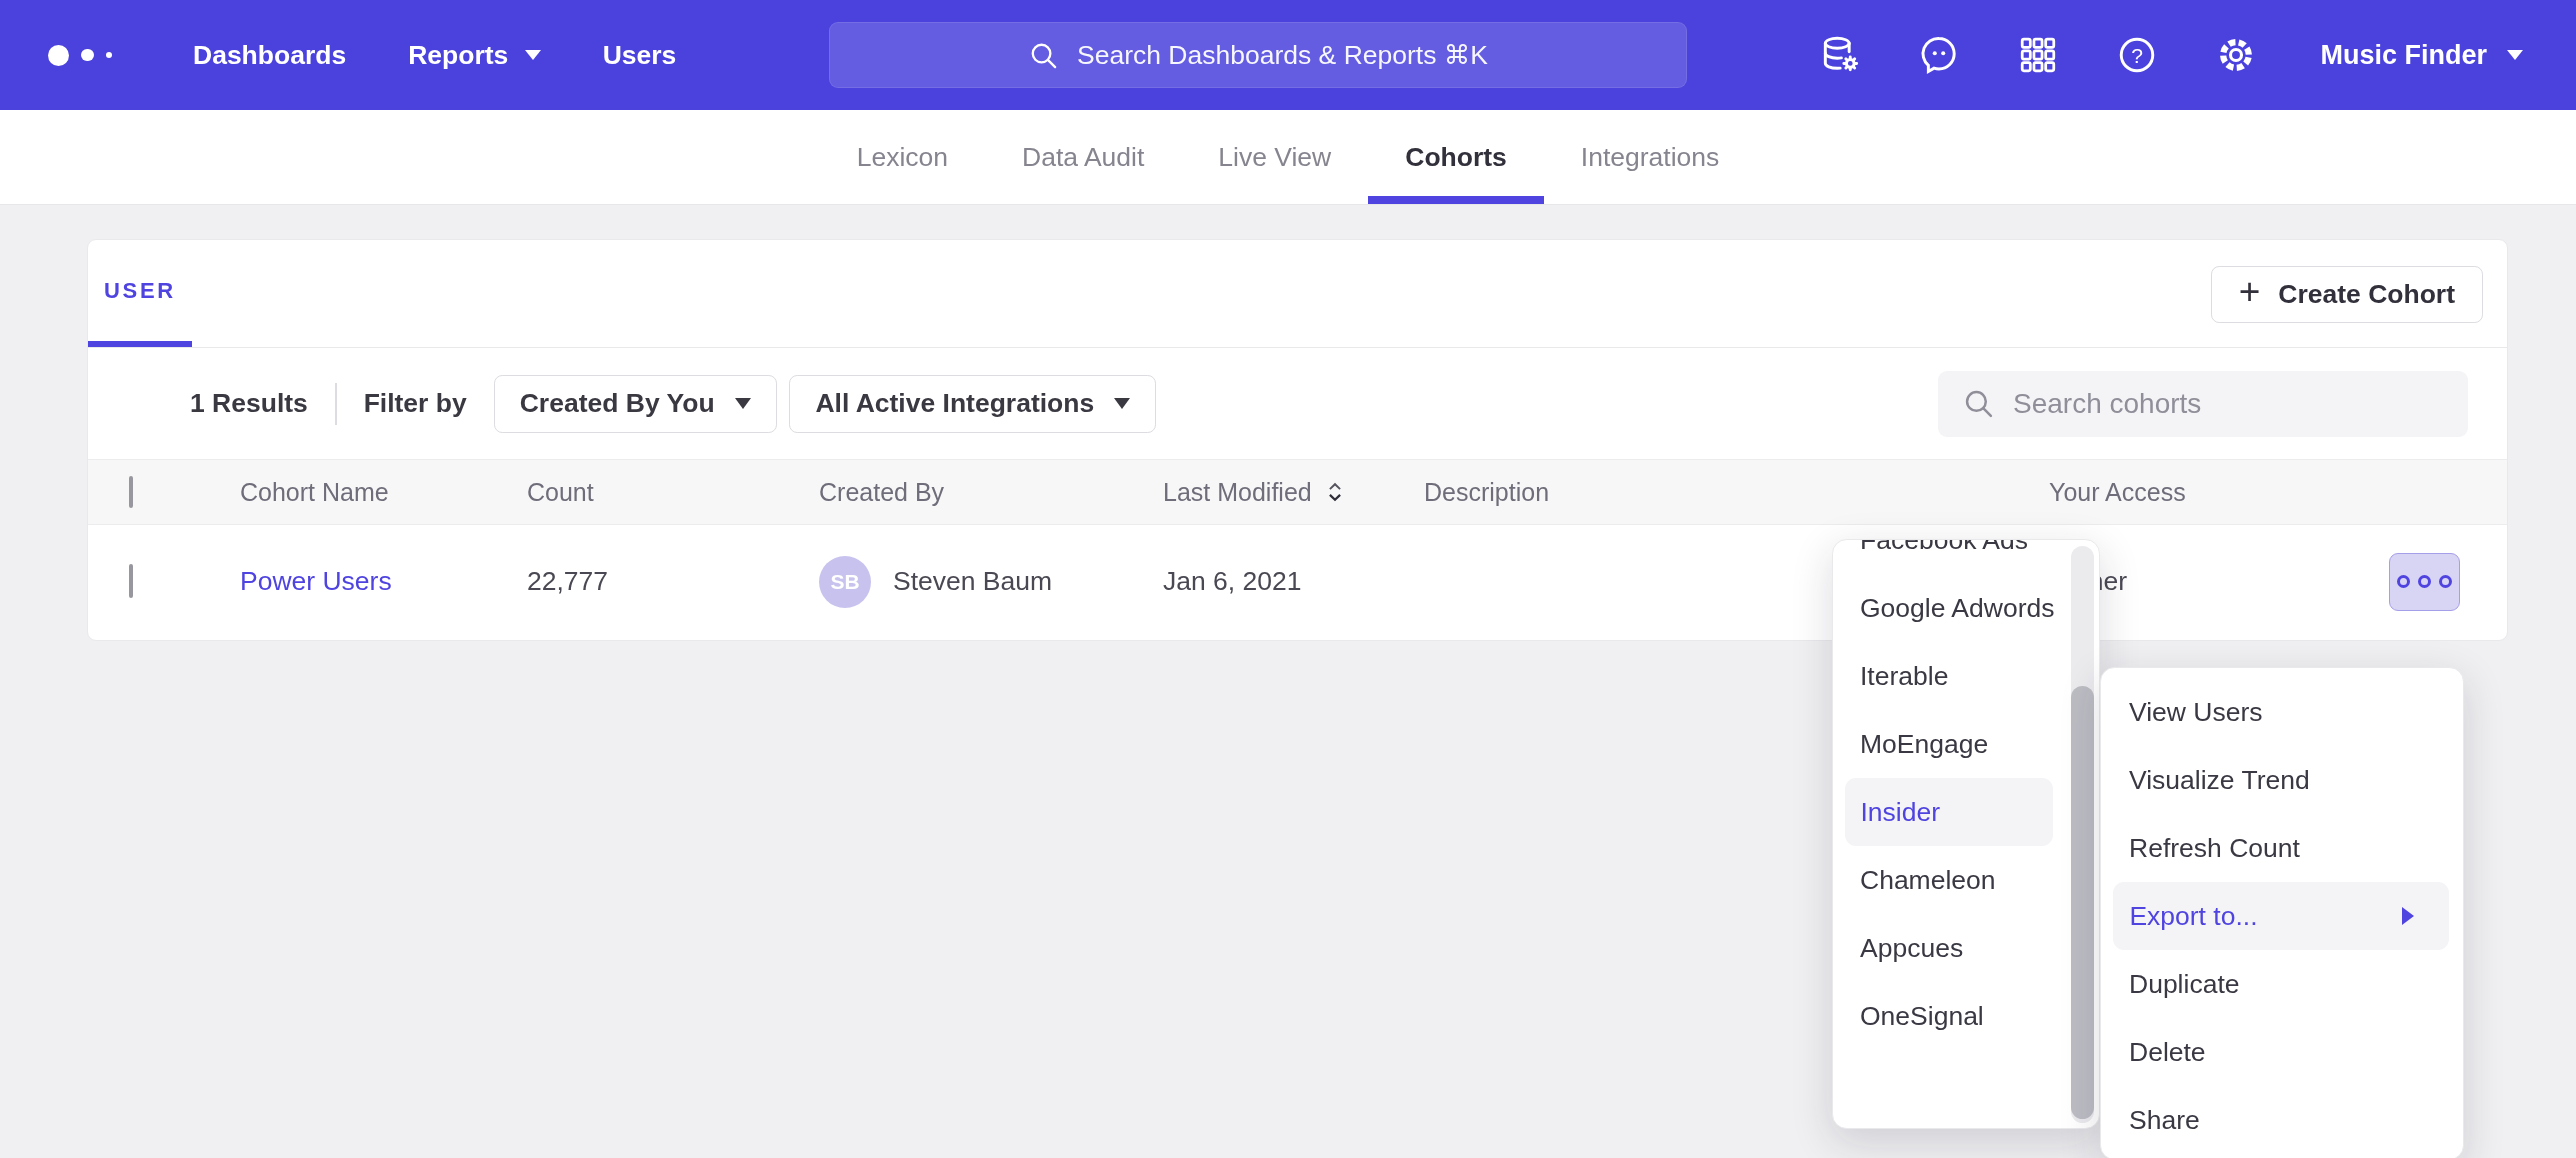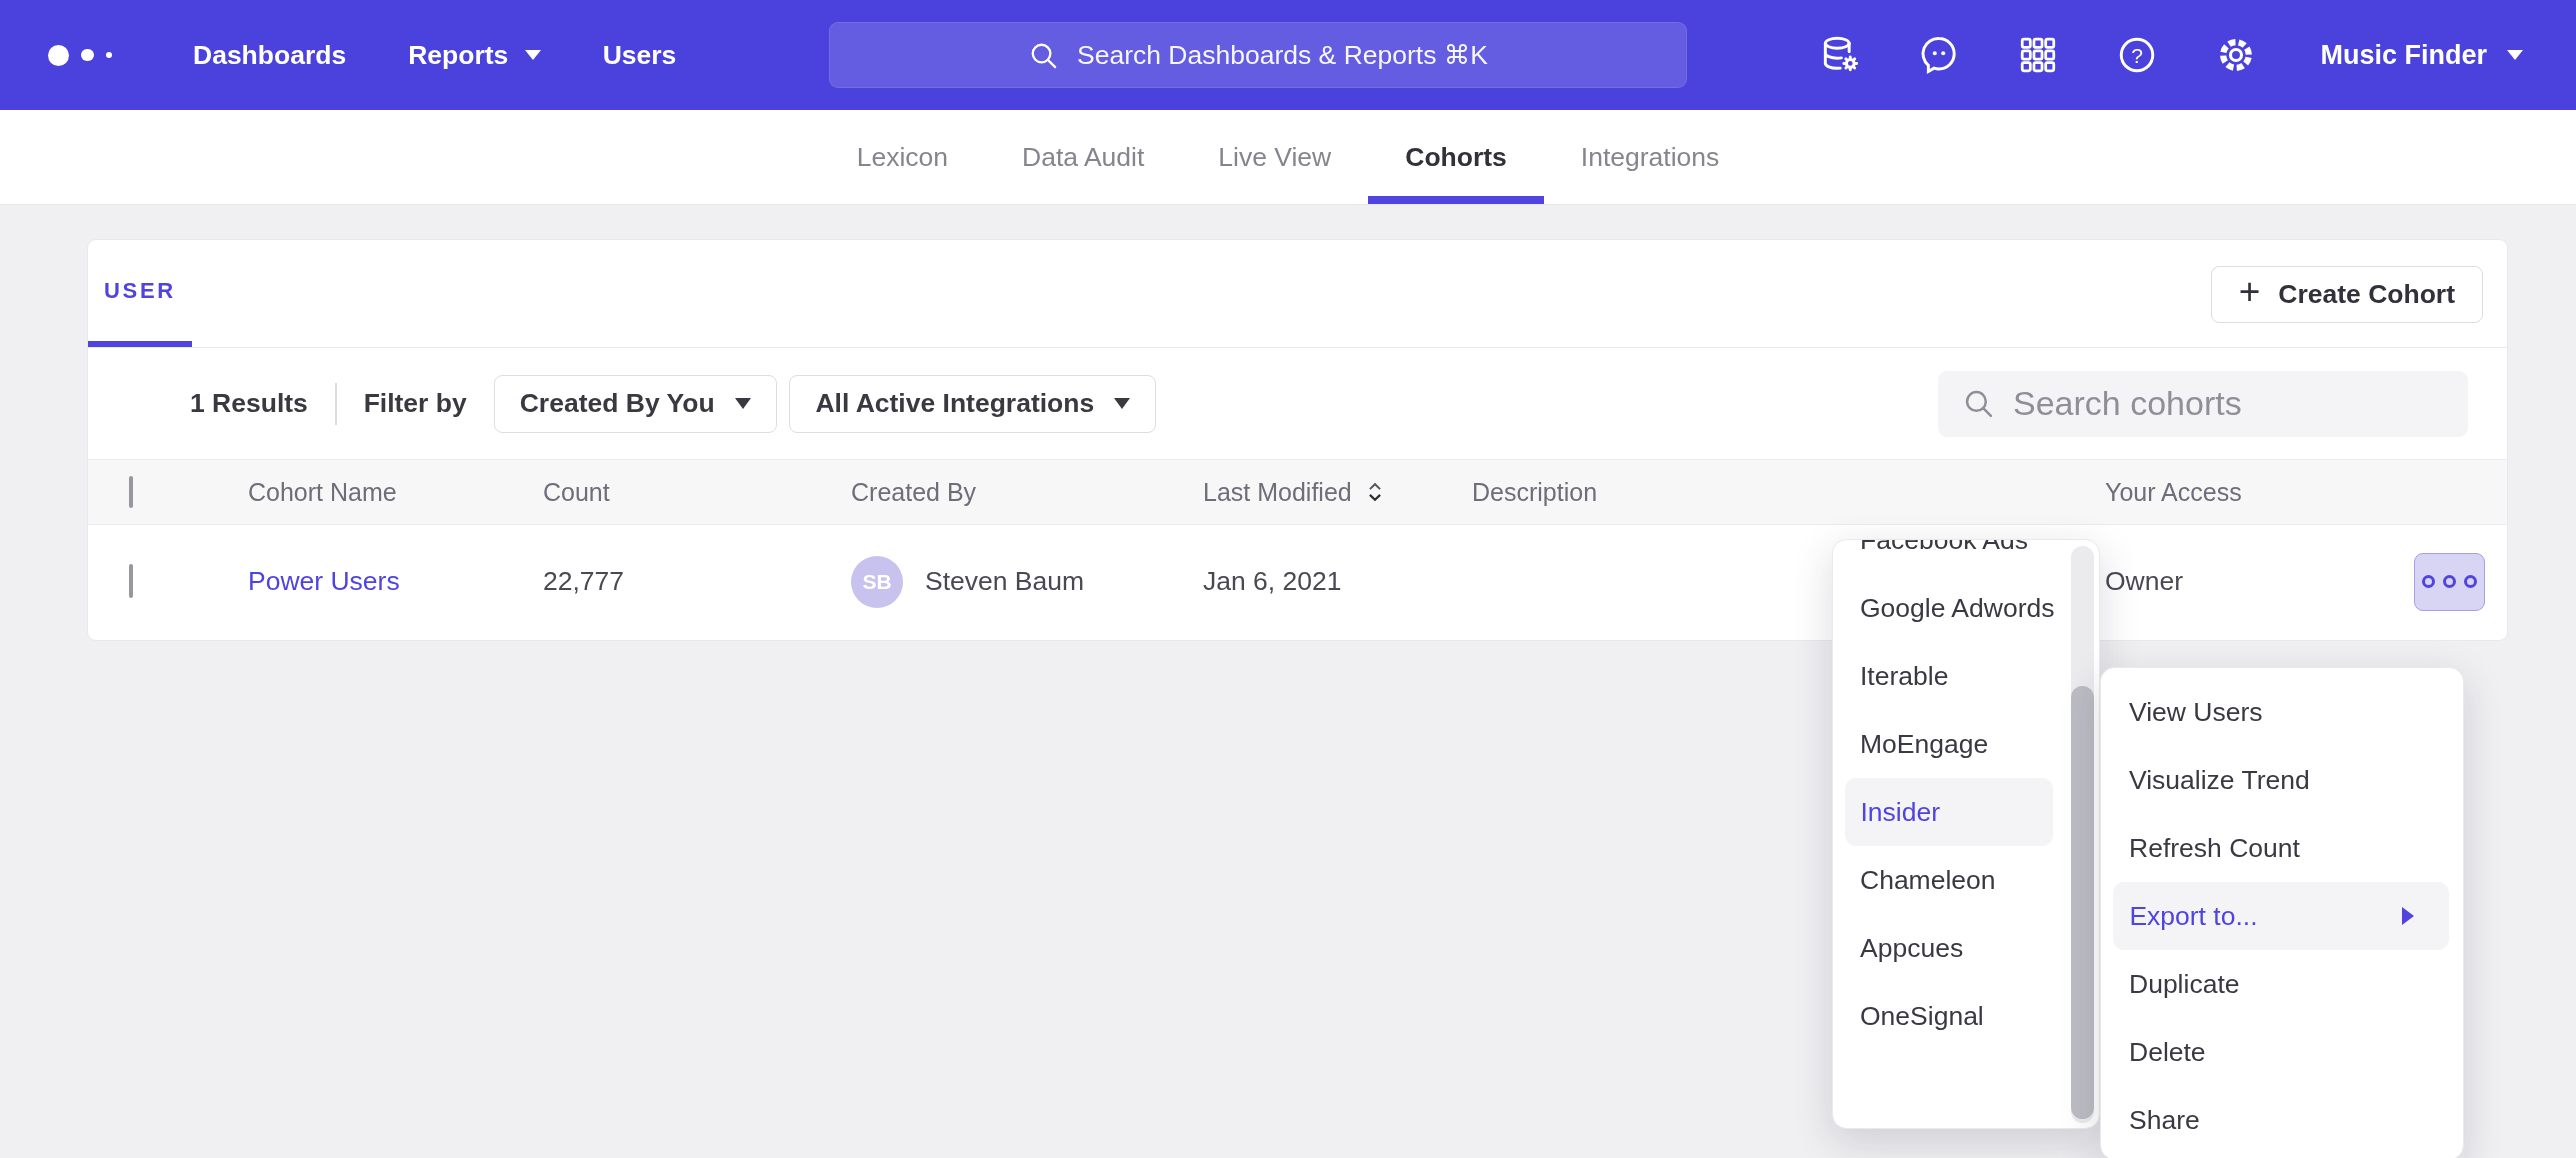--- a/index.html
+++ b/index.html
@@ -41,24 +41,24 @@
 
   .filter-row { height:111px; display:flex; align-items:center; padding:0 39px 0 102px; gap:27px; }
   .results { font-size:26.5px; font-weight:600; color:#3a3942; white-space:nowrap; }
   .vdiv { width:1.8px; height:42px; background:#dcdce1; }
   .filter-by { font-size:26.5px; font-weight:600; color:#3a3942; white-space:nowrap; }
   .dropdown { height:58px; border:1.8px solid #dcdce1; border-radius:8.2px; background:#fff; display:flex; align-items:center; gap:20px;
     padding:0 25px; font-size:26.5px; font-weight:600; color:#3a3942; cursor:pointer; white-space:nowrap; }
   .dropdown .caret { display:block; border-top-width:11px; border-left-width:8.2px; border-right-width:8.2px; }
   .spacer { flex:1; }
   .cohort-search { width:530px; height:66px; background:#f4f4f6; border-radius:9px; display:flex; align-items:center; gap:18px; padding:0 24px; }
-  .cohort-search input { flex:1; border:none; background:transparent; outline:none; font-size:34px; color:#3a3942; }
+  .cohort-search input { flex:1; border:none; background:transparent; outline:none; font-size:28px; color:#3a3942; }
   .cohort-search input::placeholder { color:#8f8e99; }
 
-  .grid { display:grid; grid-template-columns:152px 287px 183px 109px 344px 261px 625px 301px 1fr; align-items:center;gap:8px; }
+  .grid { display:grid; grid-template-columns:152px 287px 183px 109px 344px 261px 625px 301px 1fr; align-items:center; }
   .thead { height:66px; background:#f7f7f8; border-top:1.8px solid #ececef; border-bottom:1.8px solid #ececef; color:#6e6d79; font-size:25px; font-weight:500; }
   .checkcell { padding-left:41px; }
   .checkbox { width:33px; height:33px; border:2.7px solid #98979f; border-radius:6.4px; background:#fff; cursor:pointer; }
   .th-count, .count-cell { text-align:left; }
   .th-lm { display:flex; align-items:center; gap:11px; }
   .sort-icon { width:24px; height:24px; display:block; }
   .trow { height:113px; font-size:26.5px; color:#4a4953; background:#fff; border-radius:0 0 9px 9px; }
   .name-link { color:#4f44e0; font-weight:500; cursor:pointer; }
   .created { display:flex; align-items:center; gap:22px; }
   .avatar { width:52px; height:52px; border-radius:50%; background:#c7c3ee; color:#fff; font-size:21px; font-weight:700;

